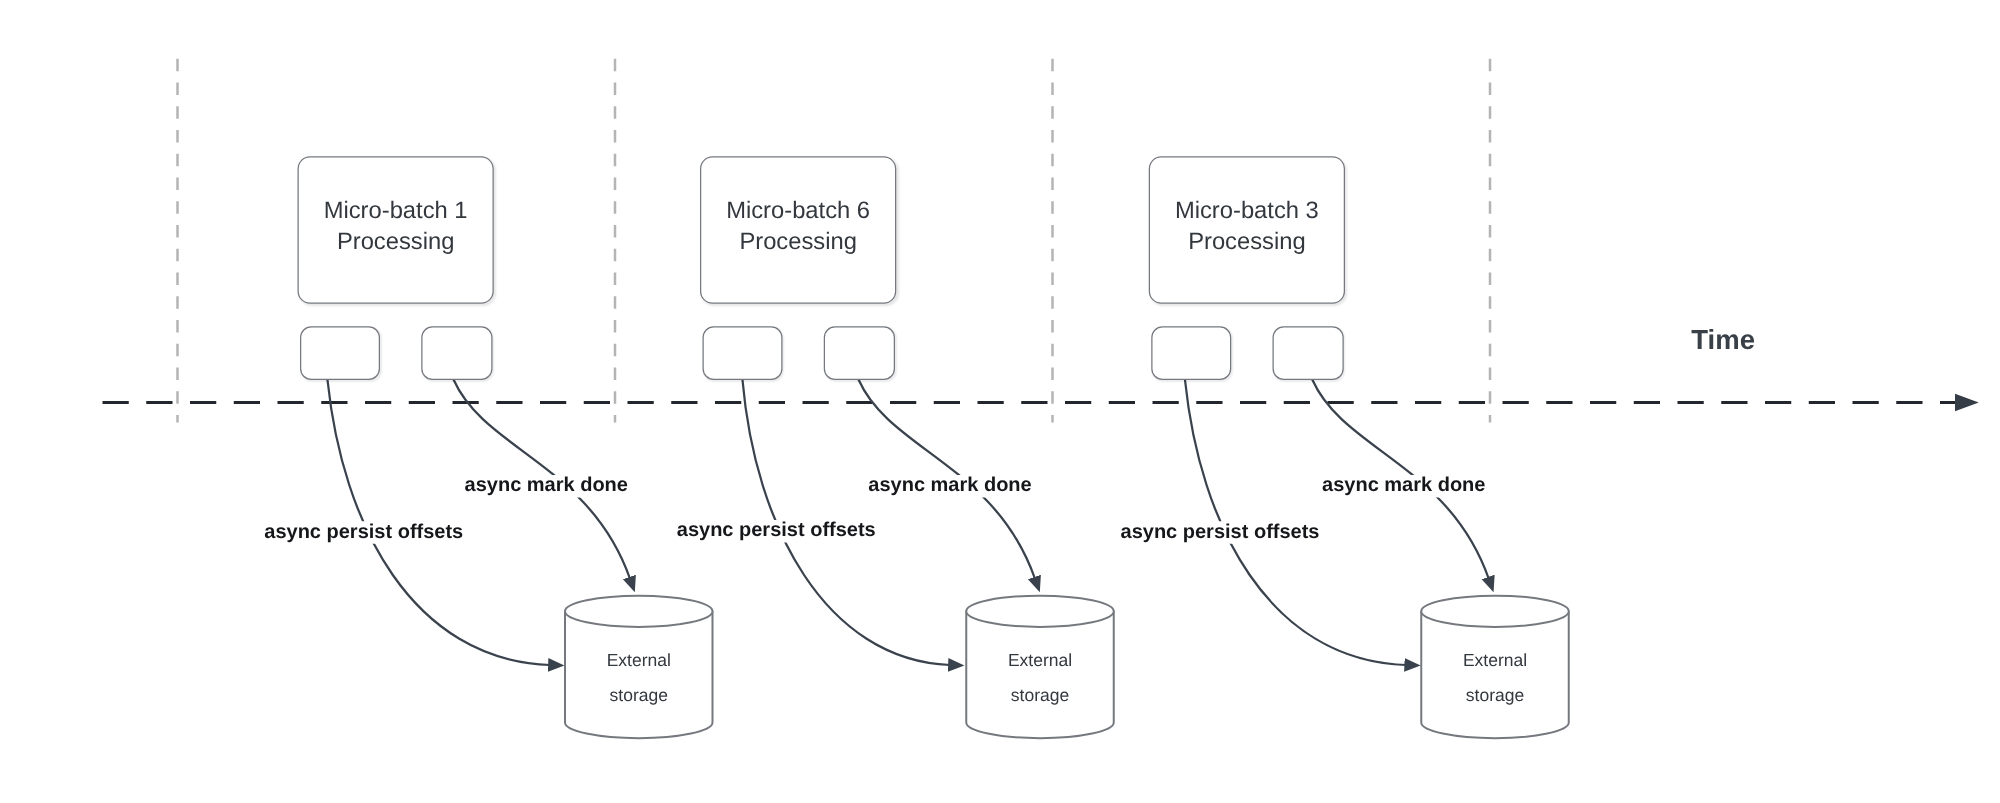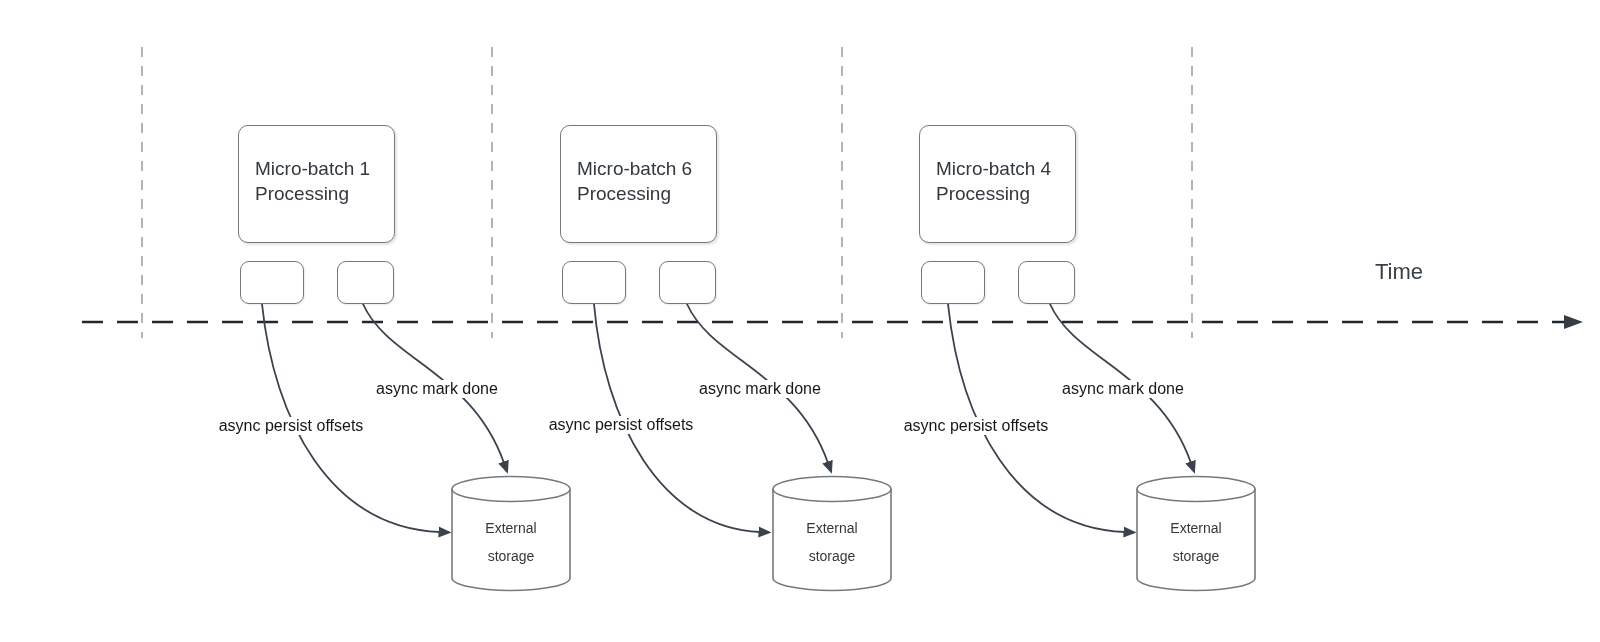--- a/index.html
+++ b/index.html
@@ -23,21 +23,22 @@
   .batch { position: absolute; top: 125px; width: 157px; height: 179px; }
   .proc-box {
     position: absolute; left: 0; top: 0;
     width: 157px; height: 118px;
     border: 1.6px solid #75797f;
     border-radius: 10px;
     background: #ffffff;
     box-shadow: 1.5px 1.5px 2px rgba(0,0,0,0.10);
   }
   .proc-box .box-text {
-    position: absolute; left: 16px; right: 0; top: 30px;
+    position: absolute; left: 0; right: 0; top: 30px;
+    text-align: center;
     font-size: 19px; line-height: 25px;
     color: #33383e;
   }
   .task-rect {
     position: absolute; top: 136px;
     height: 43px;
     border: 1.6px solid #75797f;
     border-radius: 9px;
     background: #ffffff;
     box-shadow: 1px 1px 1.5px rgba(0,0,0,0.08);
@@ -53,31 +54,32 @@
     color: #33383e;
   }
 
   .edge-label {
     position: absolute;
     transform: translate(-50%, -50%);
     white-space: nowrap;
     background: #ffffff;
     padding: 0 3px;
     font-size: 16px;
-    font-weight: normal;
+    font-weight: bold;
     color: #15171a;
   }
 
   .time-label {
     position: absolute;
     left: 1353px; top: 259px;
     width: 70px;
-    text-align: right;
+    text-align: left;
     font-size: 22px;
     color: #3a4048;
+    font-weight: bold;
   }
 </style>
 </head>
 <body>
 
 <div class="canvas">
 
   <svg class="layer" width="1600" height="642" viewBox="0 0 1600 642">
     <defs>
       <marker id="arrowhead" markerUnits="userSpaceOnUse" markerWidth="16" markerHeight="14" refX="1.5" refY="5.5" orient="auto">
@@ -134,21 +136,21 @@
         <div>Processing</div>
       </div>
     </div>
     <div class="task-rect task-a"></div>
     <div class="task-rect task-b"></div>
   </div>
 
   <div class="batch" style="left:919px">
     <div class="proc-box">
       <div class="box-text">
-        <div>Micro-batch 4</div>
+        <div>Micro-batch 3</div>
         <div>Processing</div>
       </div>
     </div>
     <div class="task-rect task-a"></div>
     <div class="task-rect task-b"></div>
   </div>
 
   <div class="storage-text" style="left:452px">
     <div>External</div>
     <div>storage</div>

